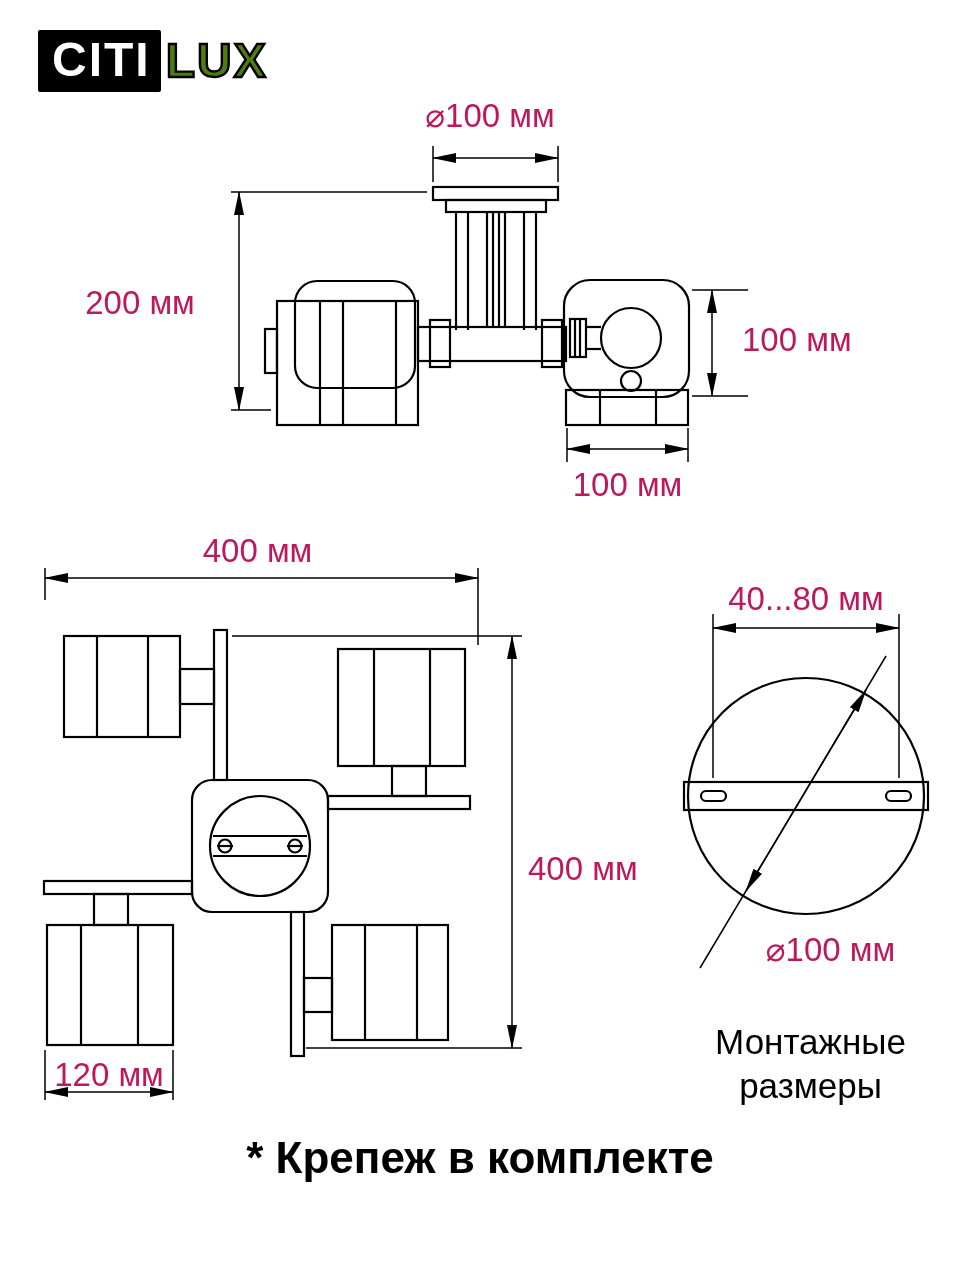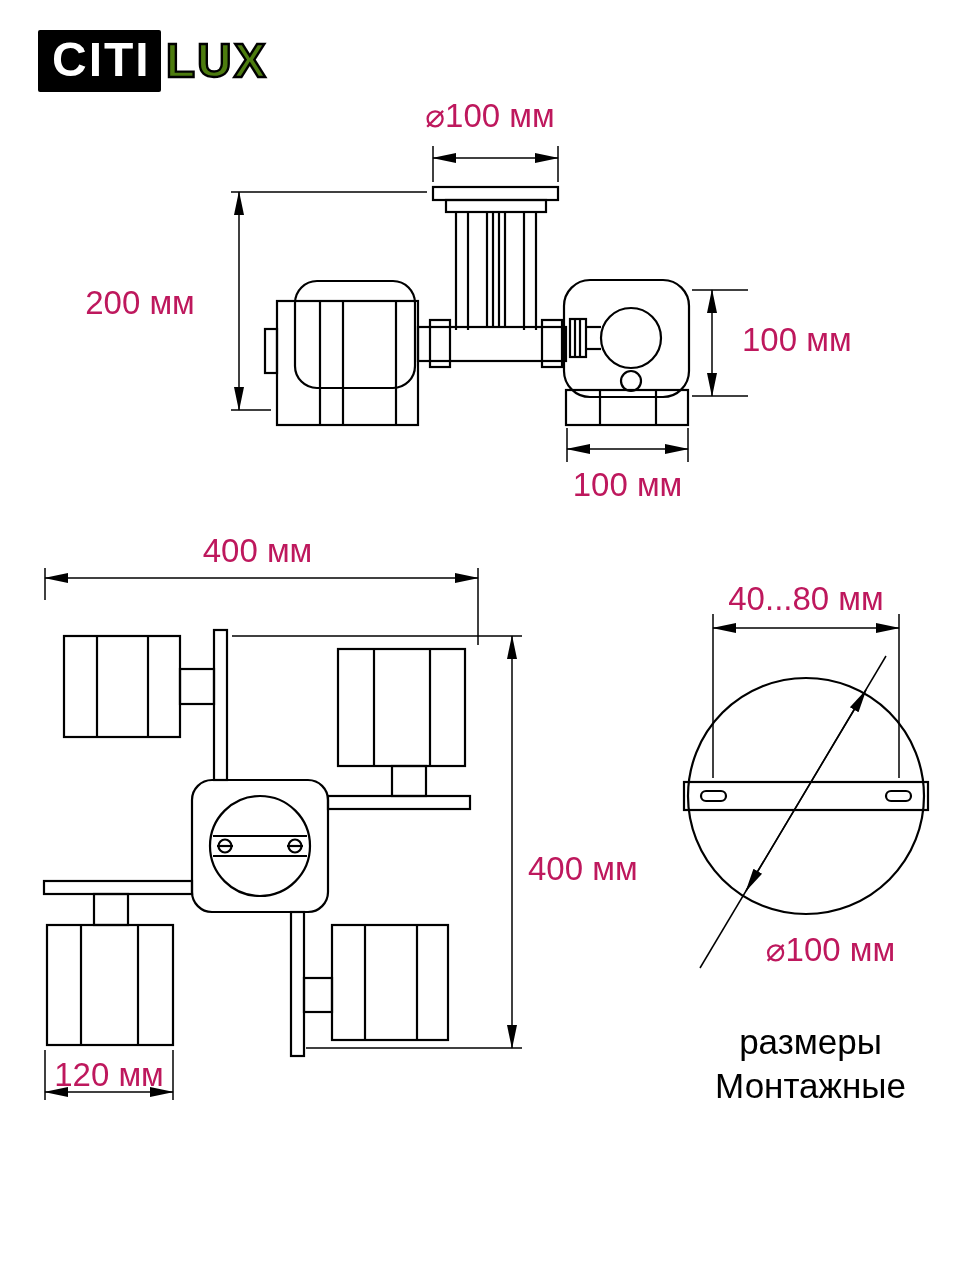--- a/index.html
+++ b/index.html
@@ -179,18 +179,19 @@
   <div class="dim" style="left:540px; top:466px; width:175px;">100 мм</div>
 
   <div class="dim" style="left:155px; top:532px; width:205px;">400 мм</div>
   <div class="dim left-align" style="left:528px; top:850px; width:170px;">400 мм</div>
   <div class="dim" style="left:42px;  top:1056px; width:134px;">120 мм</div>
 
   <div class="dim" style="left:695px; top:580px; width:222px;">40...80 мм</div>
   <div class="dim" style="left:738px; top:930px; width:185px;">⌀100 мм</div>
 
   <div class="caption">
+    <div>Монтажные</div>
     <div>размеры</div>
-    <div>Монтажные</div>
   </div>
 
+  <div class="footnote">* Крепеж в комплекте</div>
 
 </div>
 
 </body></html>

